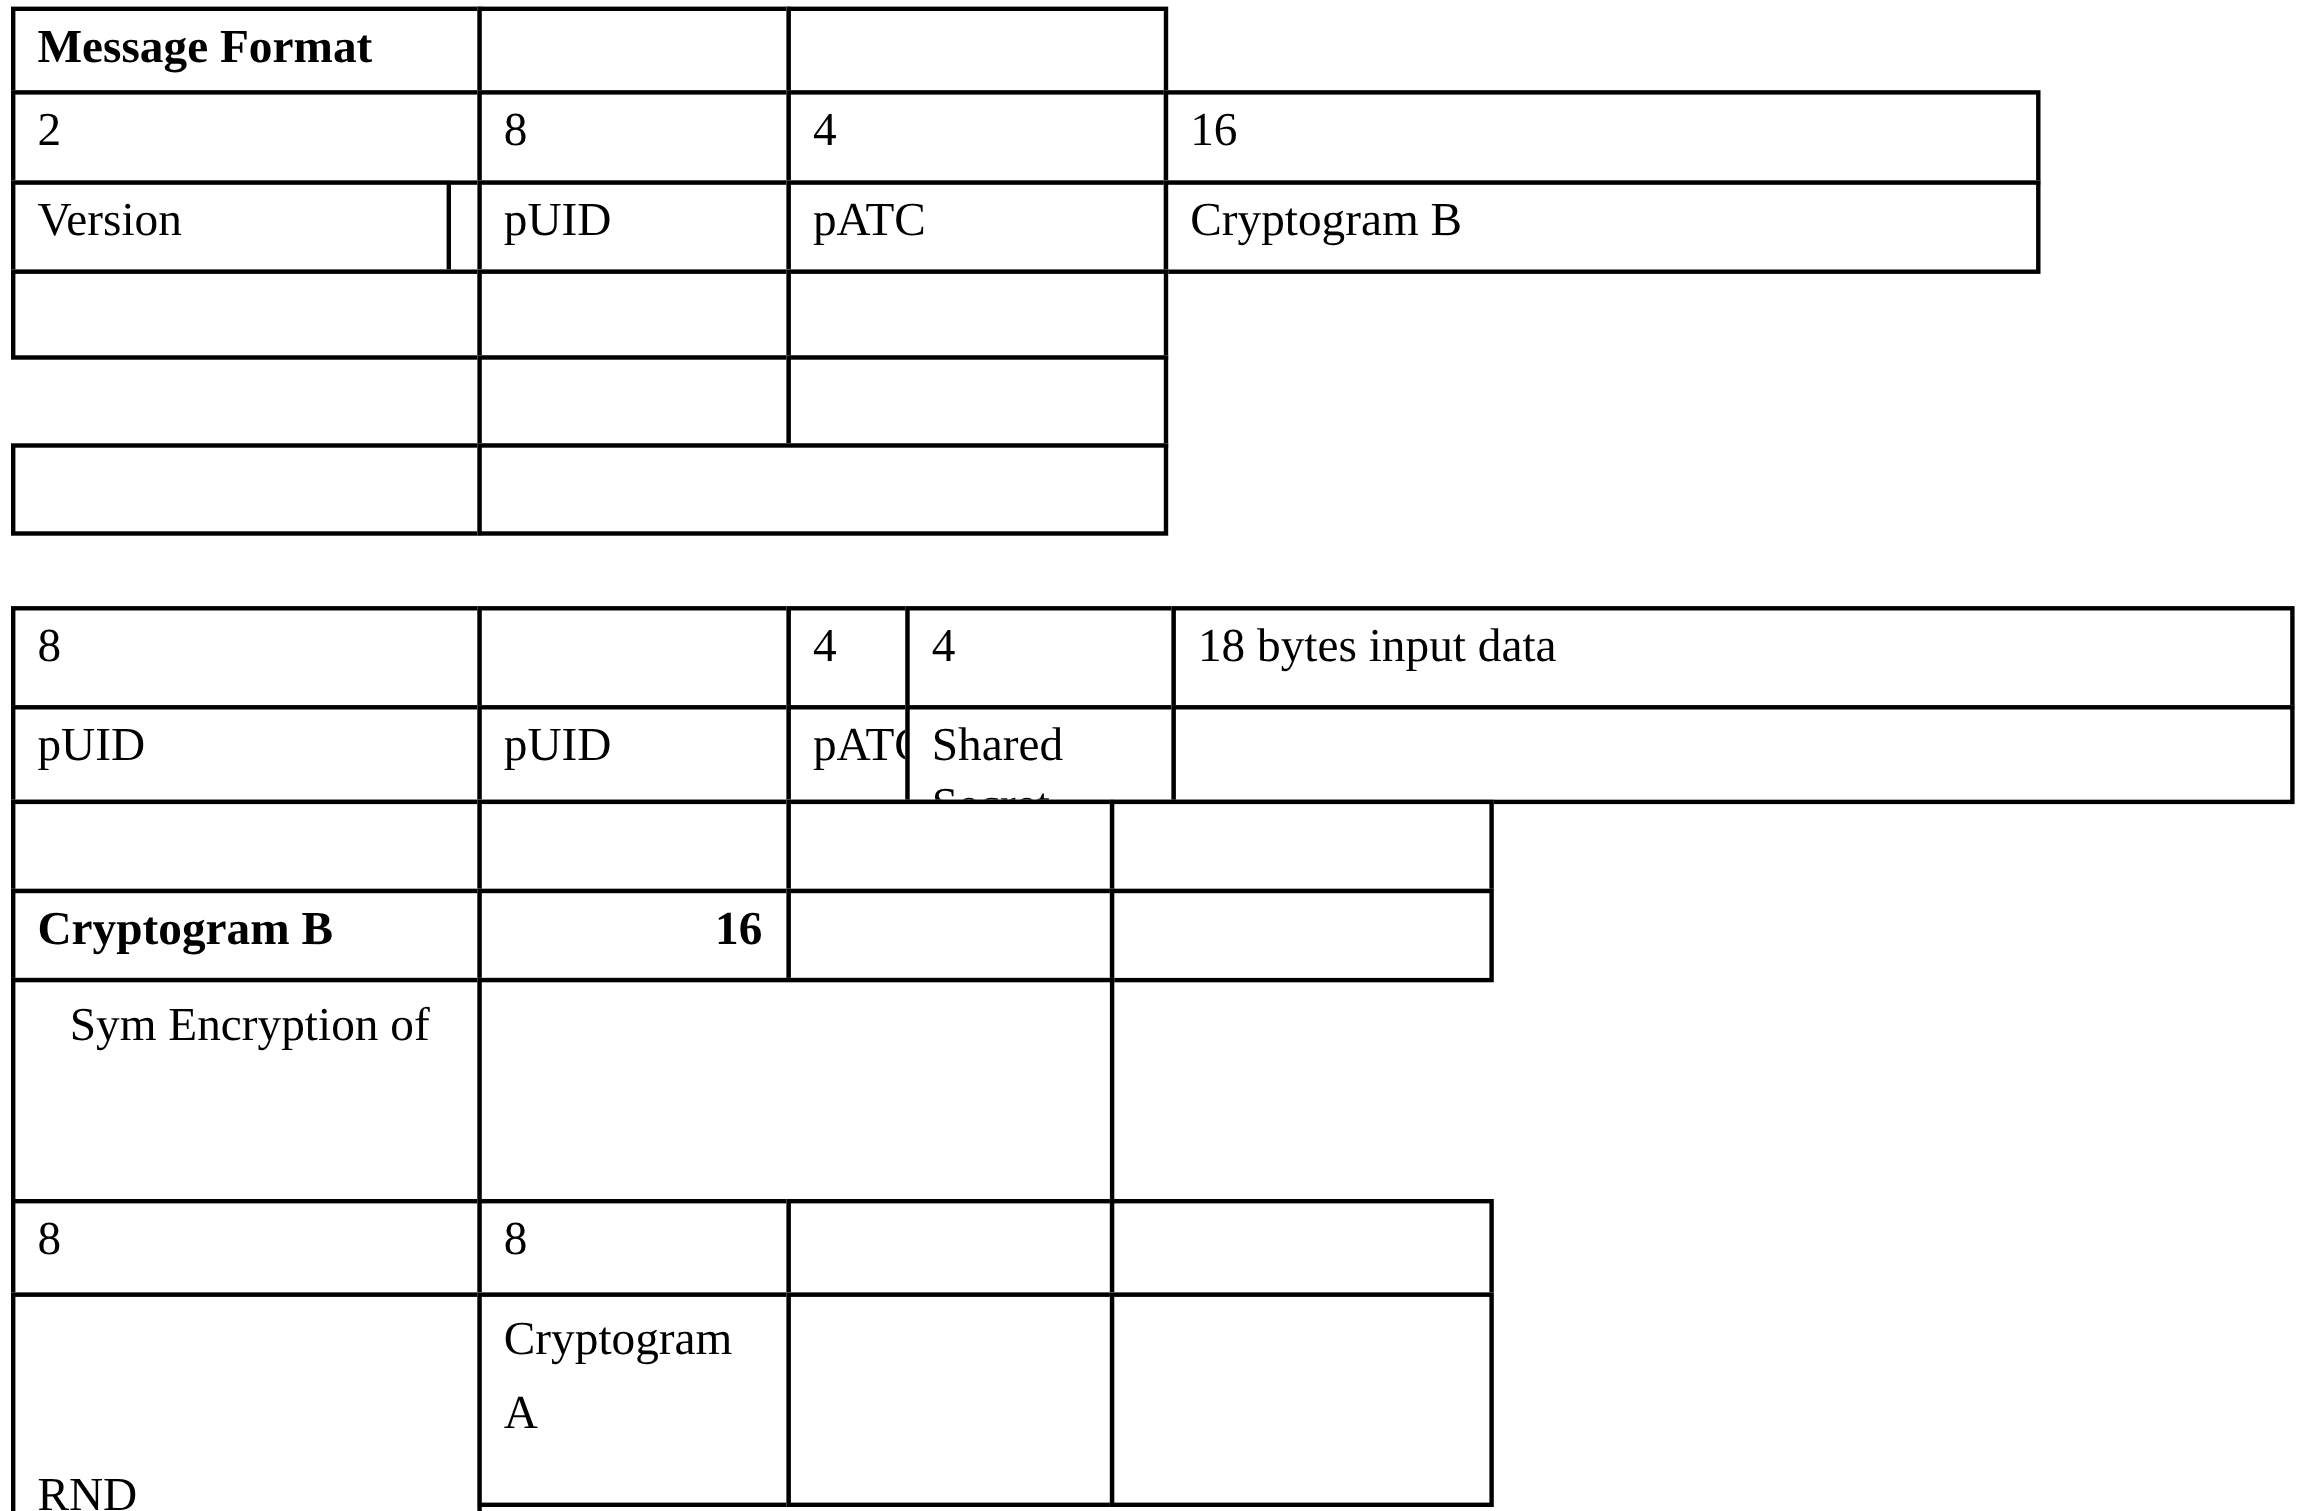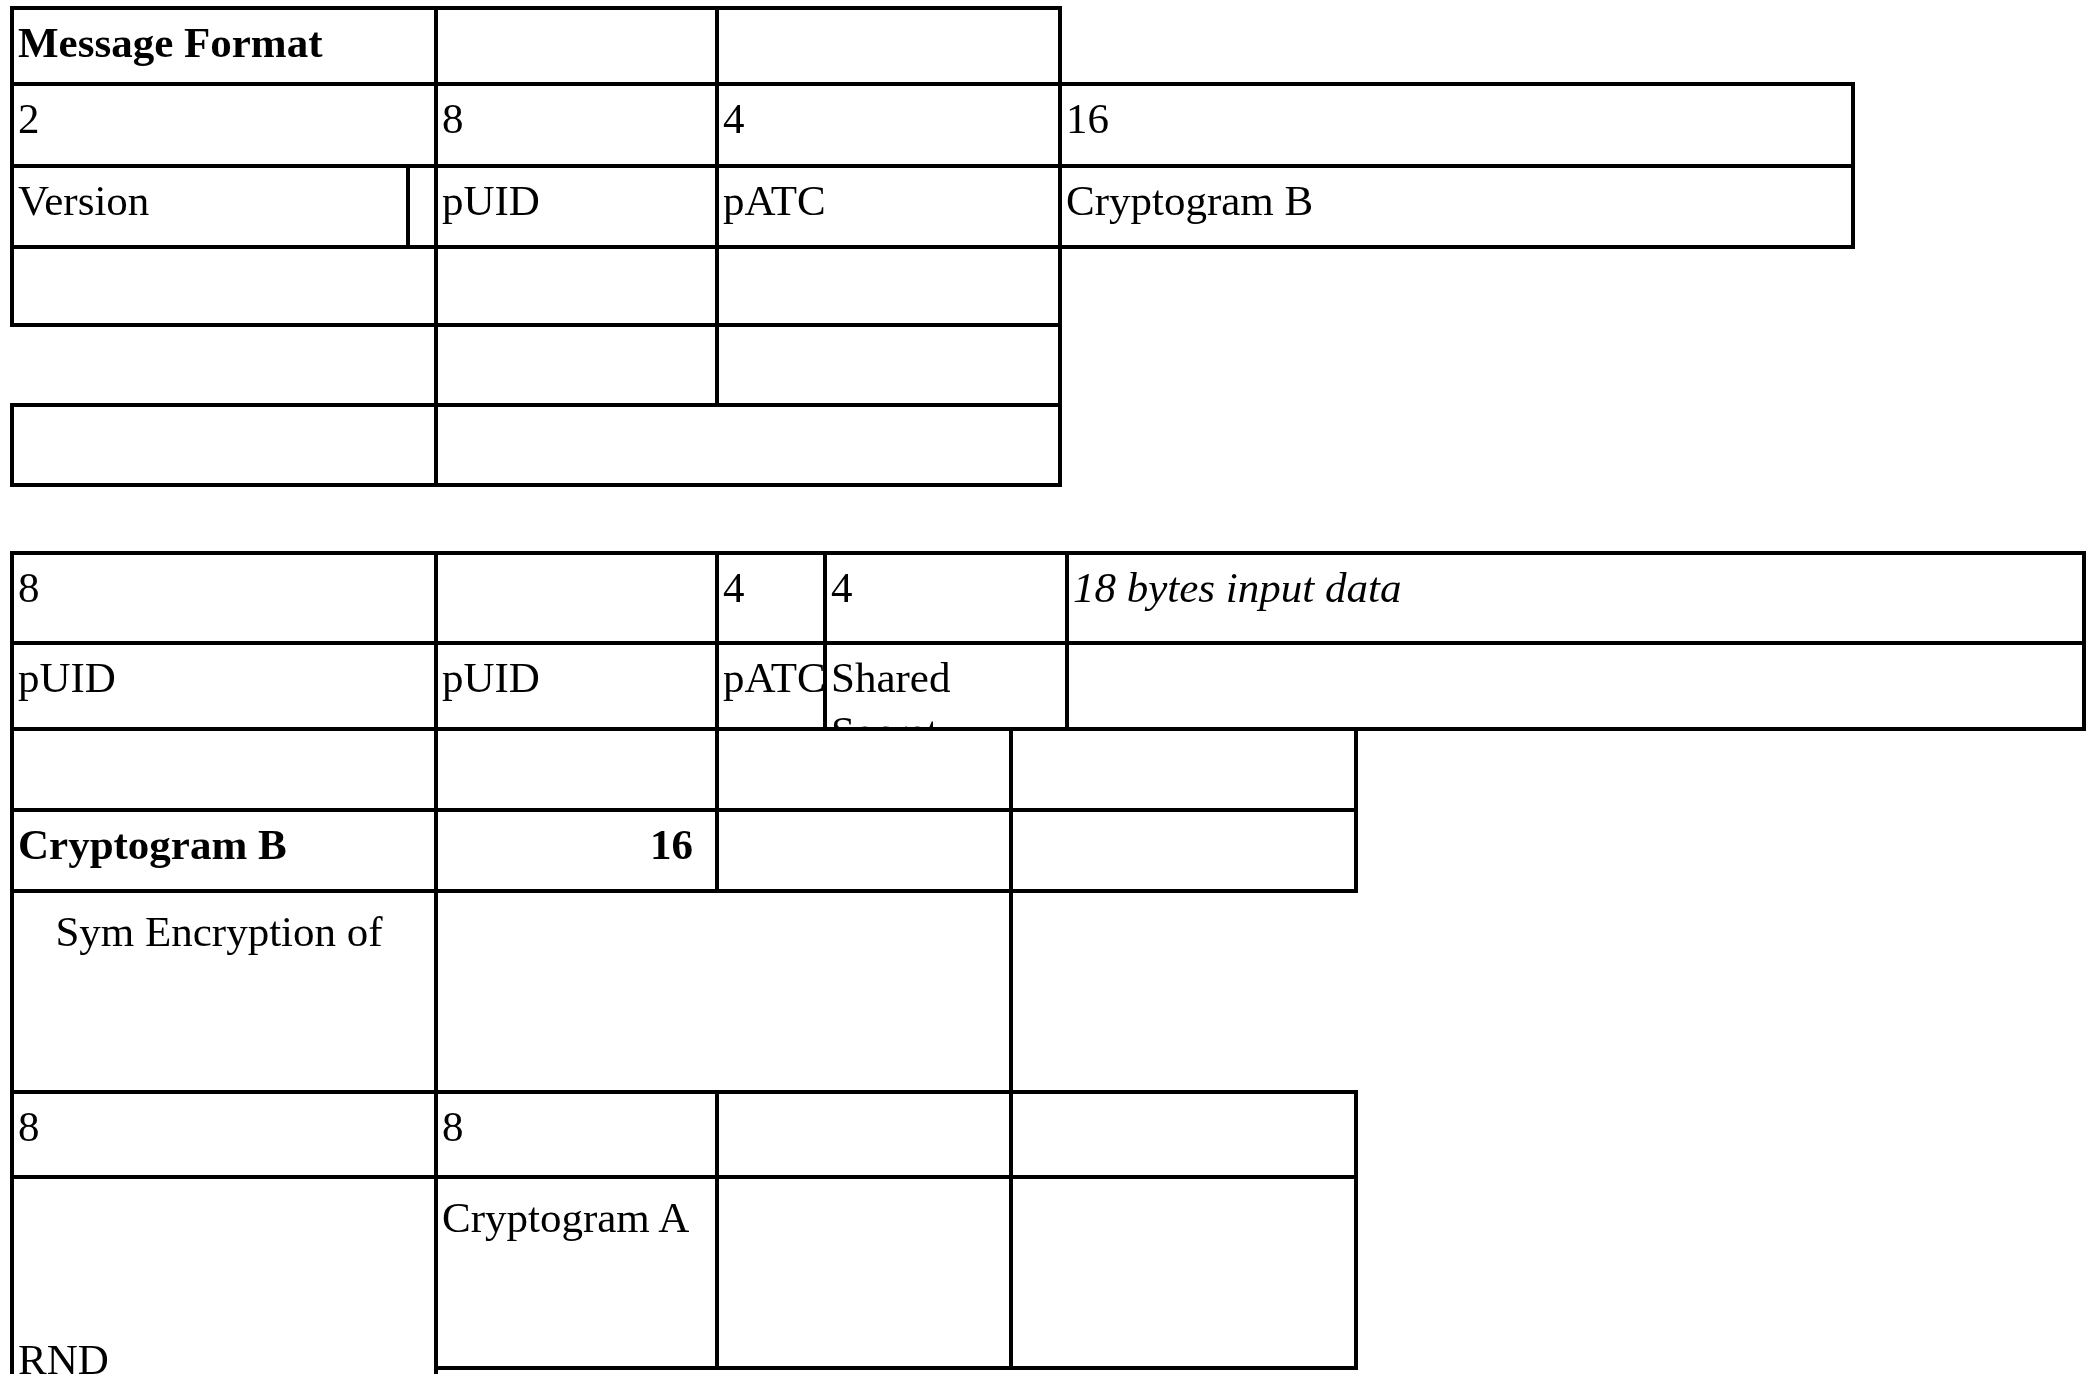--- a/index.html
+++ b/index.html
@@ -21,21 +21,21 @@
     height: 1374px;
     background: #ffffff;
   }
   .cell {
     position: absolute;
     box-sizing: border-box;
     border: 4px solid #000000;
     background: #ffffff;
     font-size: 43px;
     line-height: 1.26;
-    padding: 6px 14px 0 4px;
+    padding: 6px 14px 0 20px;
     white-space: pre-wrap;
     overflow: visible;
   }
   .cell.b { font-weight: bold; }
   .cell.r { text-align: right; padding-right: 22px; }
   .cell.bot { display: flex; align-items: flex-end; padding-bottom: 14px; }
   .cell.wrap { line-height: 1.55; }
 </style>
 </head>
 <body>
@@ -63,21 +63,21 @@
   <div class="cell" style="left:434px; top:323px; width:285px; height:84px;"></div>
   <div class="cell" style="left:715px; top:323px; width:347px; height:84px;"></div>
 
   <div class="cell" style="left:10px; top:403px; width:428px; height:84px;"></div>
   <div class="cell" style="left:434px; top:403px; width:628px; height:84px;"></div>
 
   <div class="cell" style="left:10px; top:551px; width:428px; height:94px;">8</div>
   <div class="cell" style="left:434px; top:551px; width:285px; height:94px;"></div>
   <div class="cell" style="left:715px; top:551px; width:112px; height:94px;">4</div>
   <div class="cell" style="left:823px; top:551px; width:246px; height:94px;">4</div>
-  <div class="cell" style="left:1065px; top:551px; width:1021px; height:94px;font-style:italic;">18 bytes input data</div>
+  <div class="cell" style="left:1065px; top:551px; width:1021px; height:94px;">18 bytes input data</div>
 
   <div class="cell" style="left:10px; top:641px; width:428px; height:90px;">pUID</div>
   <div class="cell" style="left:434px; top:641px; width:285px; height:90px;">pUID</div>
   <div class="cell" style="left:715px; top:641px; width:112px; height:90px;">pATC</div>
   <div class="cell" style="left:823px; top:641px; width:246px; height:90px;">Shared Secret</div>
   <div class="cell" style="left:1065px; top:641px; width:1021px; height:90px;"></div>
 
   <div class="cell" style="left:10px; top:727px; width:428px; height:85px;"></div>
   <div class="cell" style="left:434px; top:727px; width:285px; height:85px;"></div>
   <div class="cell" style="left:715px; top:727px; width:298px; height:85px;"></div>

